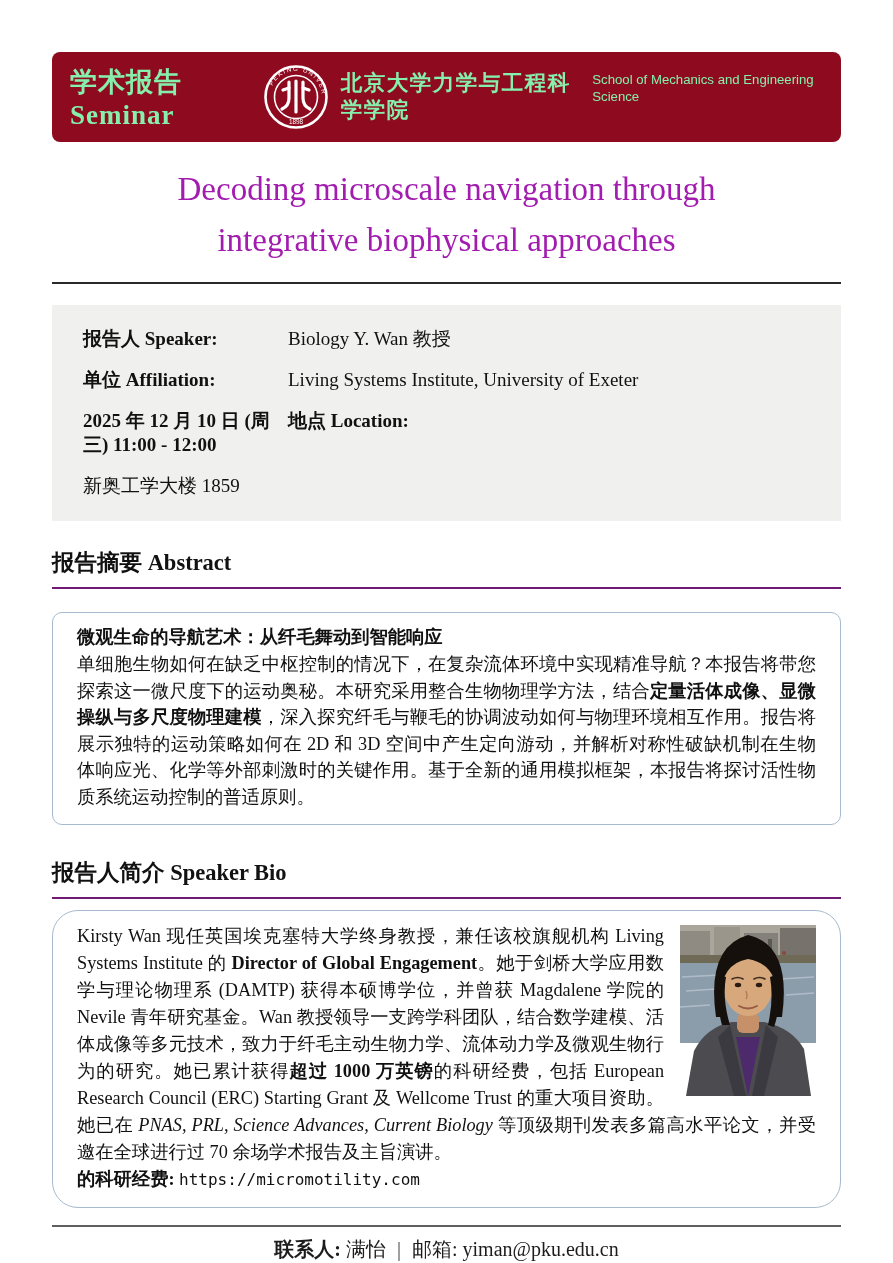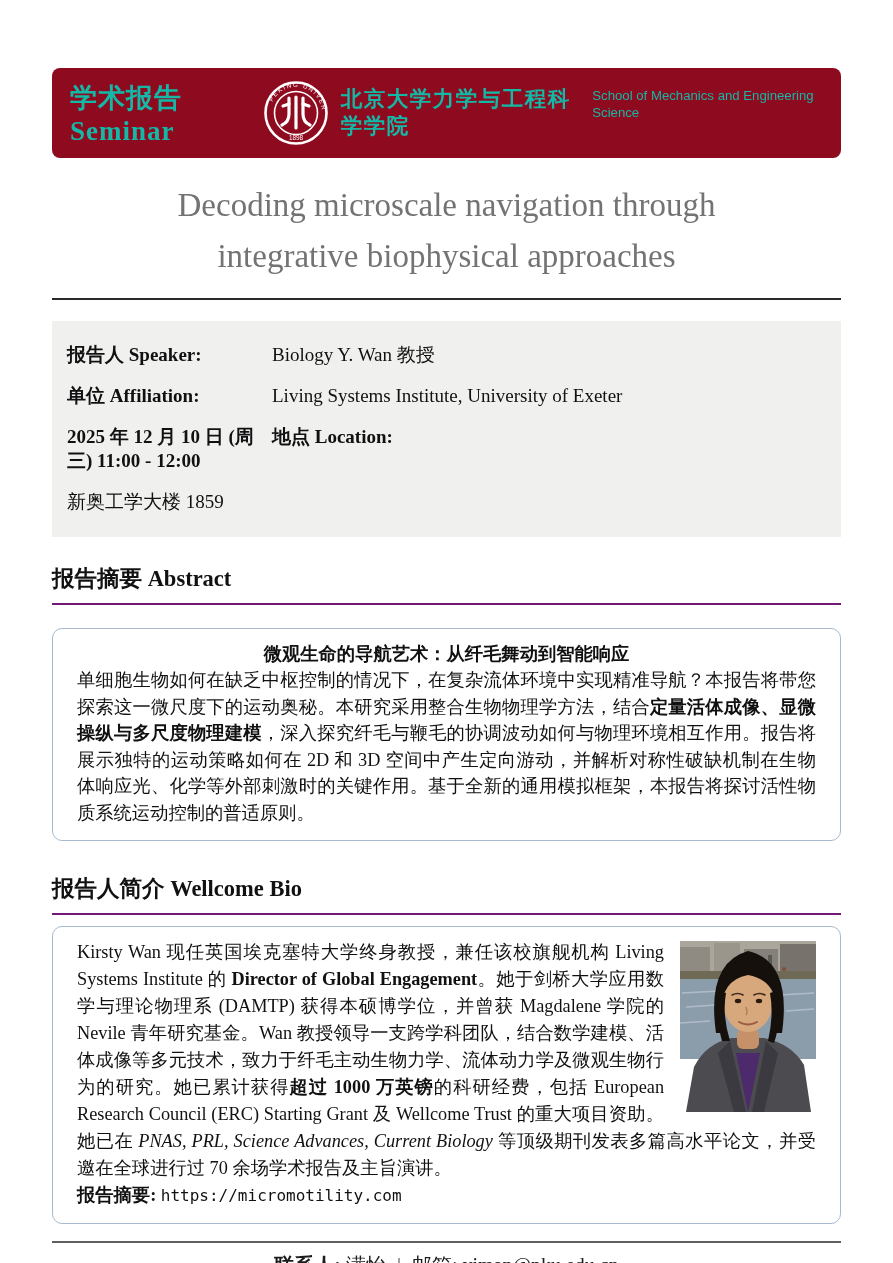--- a/index.html
+++ b/index.html
@@ -7,61 +7,61 @@
   body {
     width: 893px; height: 1263px;
     font-family: "Liberation Serif", "DejaVu Serif", serif;
     color: #111111;
     overflow: hidden;
   }
   .page { width: 893px; height: 1263px; padding: 0 52px; }
 
   
   .banner {
-    margin-top: 68px;
+    margin-top: 52px;
     height: 90px;
     background: #8e0a1f;
     border-radius: 8px;
     display: flex;
     align-items: center;
     justify-content: space-between;
     padding: 0 20px 0 18px;
-    color: #14b8a6;
+    color: #86efac;
   }
   .banner-left {
     font-size: 27px;
     font-weight: 700;
     letter-spacing: 1px;
   }
   .banner-right { display: flex; align-items: center; gap: 12px; }
   .seal { width: 66px; height: 66px; flex: 0 0 auto; }
   .school-names { display: flex; flex-direction: row; line-height: 1.25; }
   .school-zh { font-size: 21.5px; font-weight: 600; letter-spacing: 1.5px; }
   .school-en { font-family: "Liberation Sans", sans-serif; font-size: 13.2px; font-weight: 400; margin-top: 2px; }
 
   
   .talk-title {
     margin-top: 22px;
     text-align: center;
     font-size: 33px;
     font-weight: 500;
     line-height: 1.55;
-    color: #737373;
+    color: #a21caf;
   }
   .title-rule {
     border: none;
     border-top: 2px solid #2a2a2a;
     margin-top: 16px;
   }
 
   
   .info-box {
     margin-top: 21px;
     background: #f0f0ef;
-    padding: 22px 30px 22px 15px;
+    padding: 22px 30px 22px 31px;
     display: grid;
     grid-template-columns: 205px 1fr;
     row-gap: 16px;
     font-size: 19px;
     line-height: 1.3;
   }
   .info-label { font-weight: 700; }
   .info-value.bold { font-weight: 700; }
 
   
@@ -77,23 +77,23 @@
   
   .round-box {
     margin-top: 23px;
     border: 1.5px solid #a7bacd;
     border-radius: 10px;
     padding: 12px 24px 14px 24px;
     font-size: 18.3px;
     line-height: 26.5px;
     text-align: justify;
   }
-  .abstract-heading { font-weight: 700; text-align: center; }
-
-  .bio-box { margin-top: 11px; line-height: 27px; min-height: 292px; }
+  .abstract-heading { font-weight: 700; text-align: left; font-family: Liberation Mono, monospace; }
+
+  .bio-box { margin-top: 11px; line-height: 27px; min-height: 292px; border-radius: 26px; }
   .speaker-photo {
     float: right;
     width: 136px; height: 171px;
     margin: 2px 0 8px 16px;
   }
   .homepage-line { clear: none; }
   .homepage-label { font-weight: 700; }
   .mono-url { font-family: "DejaVu Sans Mono", "Liberation Mono", monospace; font-size: 16px; }
 
   .b { font-weight: 700; }
@@ -163,21 +163,21 @@
     <div class="info-label">地点 Location:</div>
     <div class="info-value">新奥工学大楼 1859</div>
   </div>
 
   <div class="section-heading">报告摘要 Abstract</div>
   <div class="round-box">
     <div class="abstract-heading">微观生命的导航艺术：从纤毛舞动到智能响应</div>
     <div><span>单细胞生物如何在缺乏中枢控制的情况下，在复杂流体环境中实现精准导航？本报告将带您探索这一微尺度下的运动奥秘。本研究采用整合生物物理学方法，结合</span><span class="b">定量活体成像、显微操纵与多尺度物理建模</span><span>，深入探究纤毛与鞭毛的协调波动如何与物理环境相互作用。报告将展示独特的运动策略如何在 2D 和 3D 空间中产生定向游动，并解析对称性破缺机制在生物体响应光、化学等外部刺激时的关键作用。基于全新的通用模拟框架，本报告将探讨活性物质系统运动控制的普适原则。</span></div>
   </div>
 
-  <div class="section-heading bio">报告人简介 Wellcome Bio</div>
+  <div class="section-heading bio">报告人简介 Speaker Bio</div>
   <div class="round-box bio-box">
     <svg class="speaker-photo" viewBox="0 0 136 171" aria-hidden="true">
 
       <rect x="0" y="0" width="136" height="34" fill="#aba69c"></rect>
       <rect x="0" y="6" width="30" height="24" fill="#8f8a82"></rect>
       <rect x="34" y="2" width="26" height="30" fill="#9b968c"></rect>
       <rect x="64" y="8" width="34" height="24" fill="#84807a"></rect>
       <rect x="100" y="3" width="36" height="30" fill="#77736c"></rect>
       <rect x="88" y="14" width="4" height="10" fill="#5c5852"></rect>
       <circle cx="104" cy="28" r="2" fill="#8a4a3a"></circle>
@@ -212,21 +212,21 @@
       </g>
       <g fill="#2a1a10">
         <ellipse cx="58" cy="60" rx="3.2" ry="2.2"></ellipse>
         <ellipse cx="79" cy="60" rx="3.2" ry="2.2"></ellipse>
       </g>
       <path d="M 66 66 Q 68 72 66 74" stroke="#b07c50" stroke-width="1.4" fill="none"></path>
       <path d="M 59 81 Q 68 86 77 81" stroke="#9a5a44" stroke-width="2" fill="none" stroke-linecap="round"></path>
     </svg>
     <span><span>Kirsty Wan 现任英国埃克塞特大学终身教授，兼任该校旗舰机构 Living Systems Institute 的 </span><span class="b">Director of Global Engagement</span><span>。她于剑桥大学应用数学与理论物理系 (DAMTP) 获得本硕博学位，并曾获 Magdalene 学院的 Nevile 青年研究基金。Wan 教授领导一支跨学科团队，结合数学建模、活体成像等多元技术，致力于纤毛主动生物力学、流体动力学及微观生物行为的研究。她已累计获得</span><span class="b">超过 1000 万英镑</span><span>的科研经费，包括 European Research Council (ERC) Starting Grant 及 Wellcome Trust 的重大项目资助。她已在 </span><span class="i">PNAS, PRL, Science Advances, Current Biology</span><span> 等顶级期刊发表多篇高水平论文，并受邀在全球进行过 70 余场学术报告及主旨演讲。</span></span>
     <div class="homepage-line">
-      <span class="homepage-label">报告摘要: </span><span class="mono-url">https://micromotility.com</span>
+      <span class="homepage-label">的科研经费: </span><span class="mono-url">https://micromotility.com</span>
     </div>
   </div>
 
   <hr class="footer-rule">
   <div class="footer-contact">
     <span class="b">联系人:</span>
     <span>满怡</span>
     <span class="footer-sep">|</span>
     <span>邮箱:</span>
     <span>yiman@pku.edu.cn</span>

